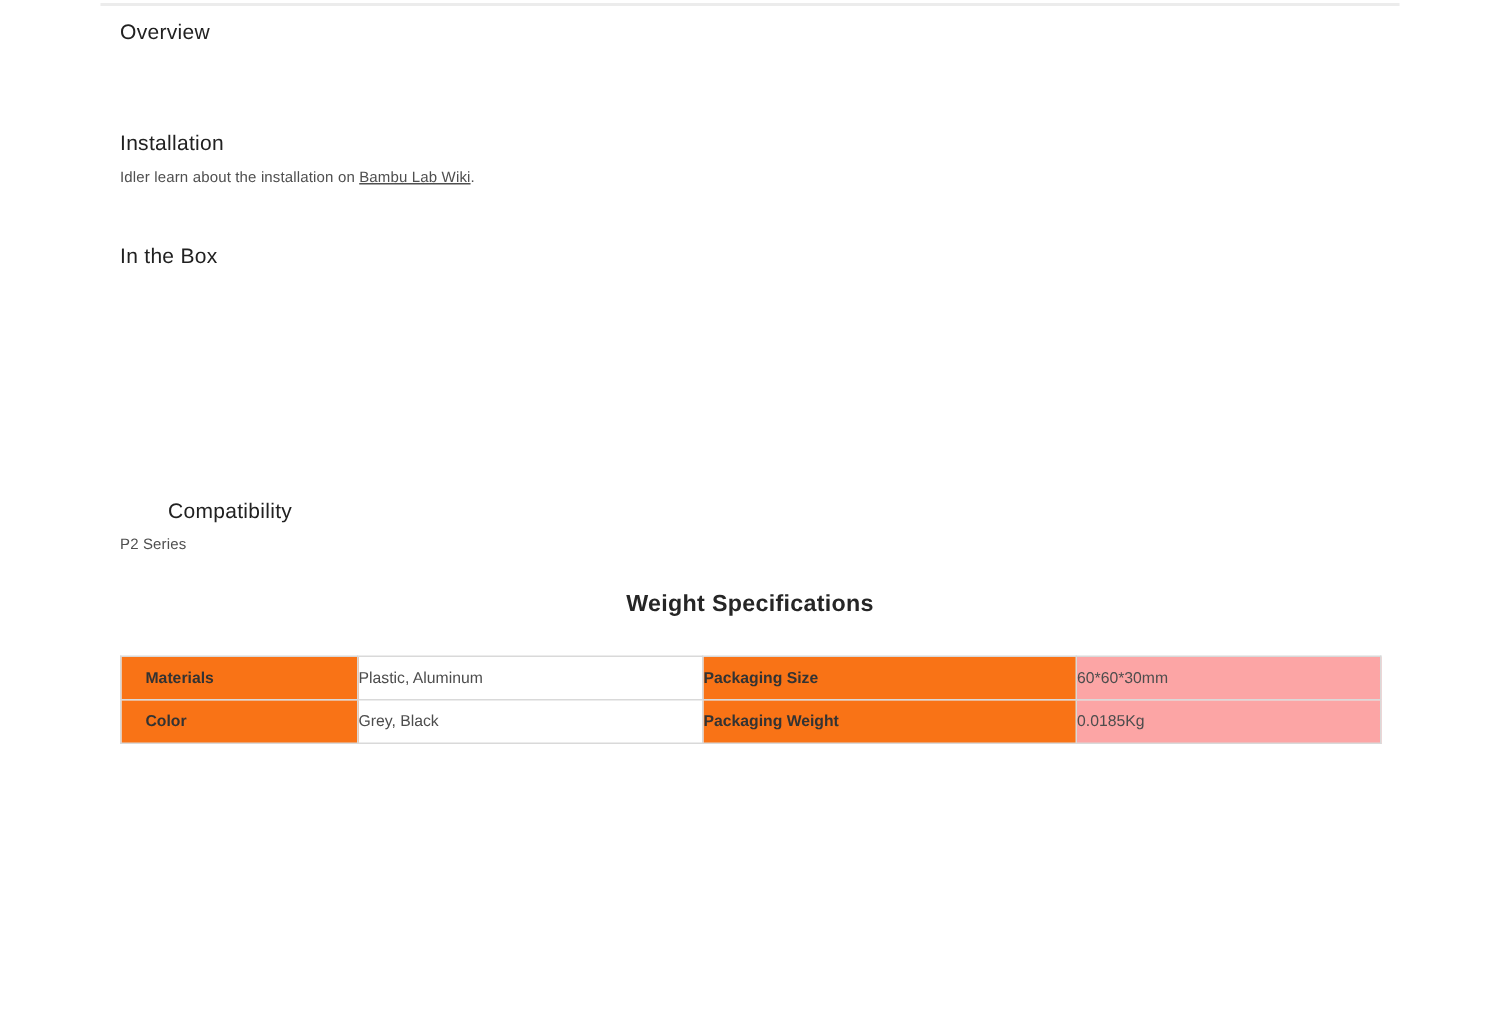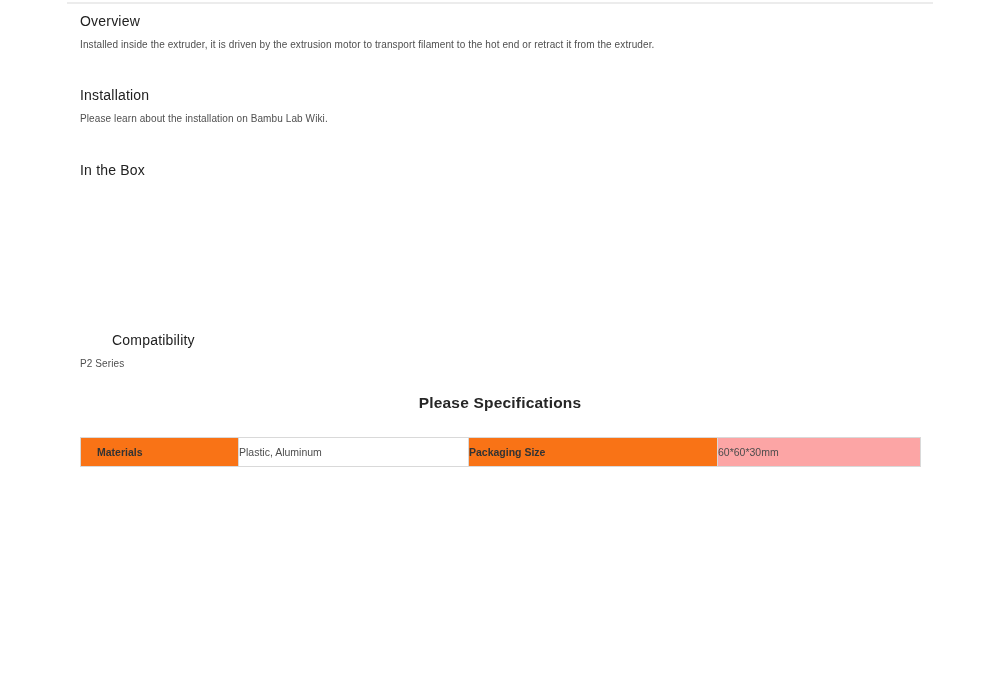--- a/index.html
+++ b/index.html
@@ -45,20 +45,21 @@
   .box-item {
     font-size: 10px;
     color: #4f4f4f;
     line-height: 15.9px;
     letter-spacing: 0.1px;
   }
   #compatibility-title { top: 331px; margin-left: 32px; }
   #compatibility-body  { top: 357px; }
   .wiki-link {
     color: #4f4f4f;
+    text-decoration: underline;
     cursor: pointer;
     text-align: right;
   }
   #spec-title {
     position: absolute;
     top: 394px;
     left: 0;
     width: 1000px;
     text-align: center;
     font-size: 15.5px;
@@ -101,44 +102,49 @@
   .col-4 { width: 203px; }
 </style>
 </head>
 <body>
 
 <div class="page">
 
   <div class="top-divider"></div>
 
   <div class="section-title" id="overview-title">Overview</div>
-  <div class="section-body" id="overview-body">Installed inside the extruder, it is driven by the extrusion motor to transport filament to the hot end or retract it from the extruder.</div>
 
   <div class="section-title" id="installation-title">Installation</div>
   <div class="section-body" id="installation-body">
-    <span>Please learn about the installation on </span><a class="wiki-link">Bambu Lab Wiki</a><span>.</span>
+    <span>Idler learn about the installation on </span><a class="wiki-link">Bambu Lab Wiki</a><span>.</span>
   </div>
 
   <div class="section-title" id="inthebox-title">In the Box</div>
 
   <div class="section-title" id="compatibility-title">Compatibility</div>
   <div class="section-body" id="compatibility-body">P2 Series</div>
 
-  <div id="spec-title">Please Specifications</div>
+  <div id="spec-title">Weight Specifications</div>
 
   <table id="spec-table">
     <colgroup>
       <col class="col-1">
         <col class="col-2">
         <col class="col-3">
         <col class="col-4">
     </colgroup>
     <tbody>
       <tr>
         <td class="cell-label cell-label-left">Materials</td>
         <td>Plastic, Aluminum</td>
         <td class="cell-label">Packaging Size</td>
         <td class="cell-value-grey">60*60*30mm</td>
       </tr>
+      <tr>
+        <td class="cell-label cell-label-left">Color</td>
+        <td>Grey, Black</td>
+        <td class="cell-label">Packaging Weight</td>
+        <td class="cell-value-grey">0.0185Kg</td>
+      </tr>
     </tbody>
   </table>
 
 </div>
 
 </body></html>

